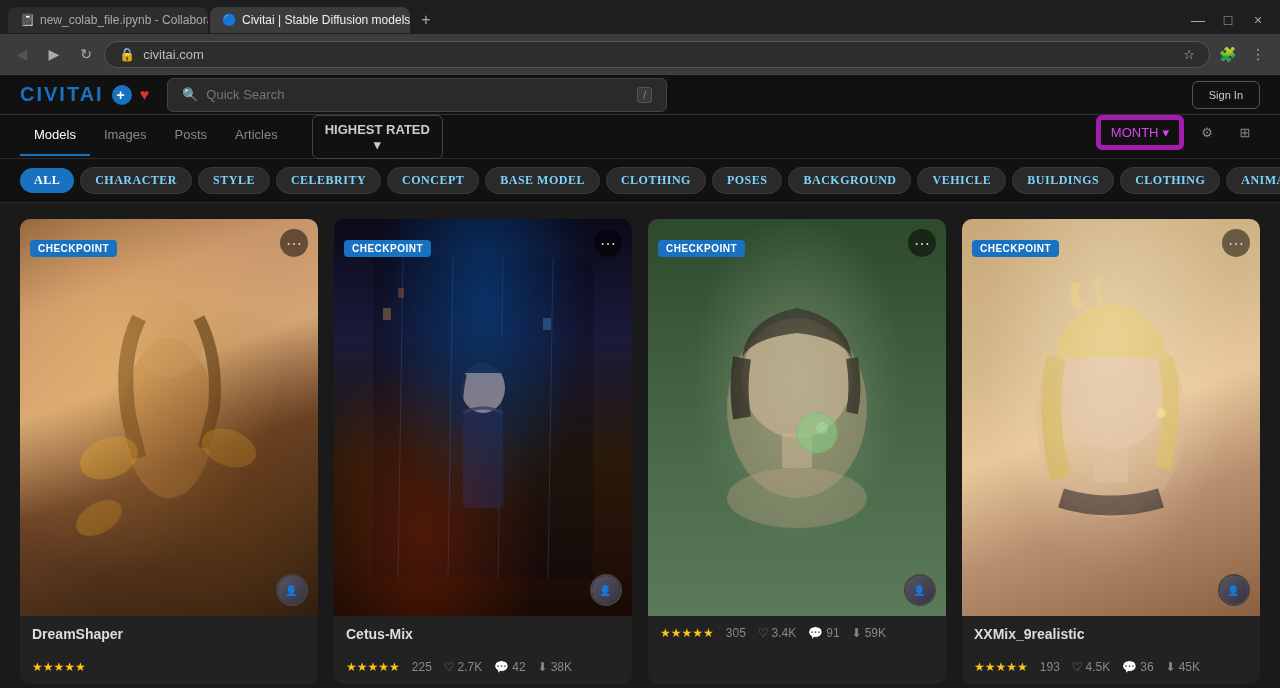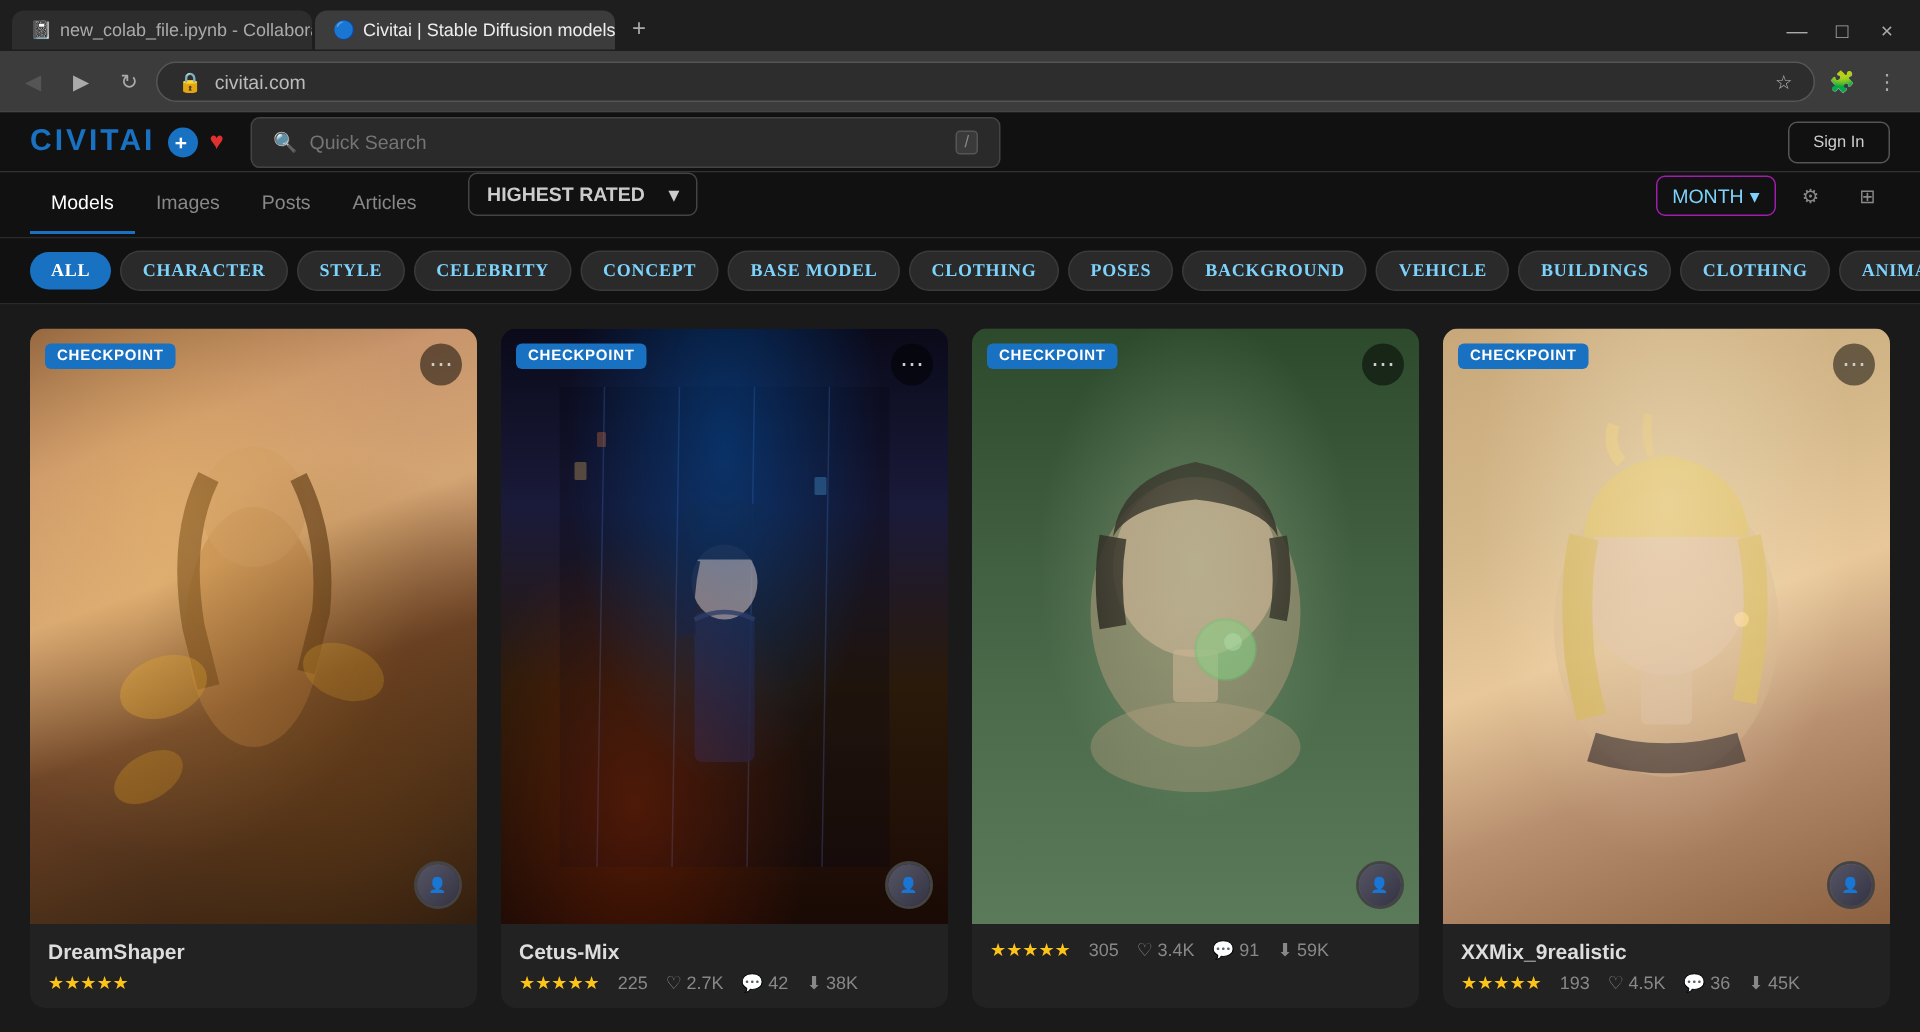--- a/index.html
+++ b/index.html
@@ -205,45 +205,46 @@
       border-bottom: 2px solid #1971c2;
     }
     .filter-sort {
       display: flex;
       align-items: center;
       gap: 8px;
     }
     .sort-btn {
       display: flex;
       align-items: center;
-      gap: 16px;
+      gap: 0;
       padding: 6px 12px;
       border: 1px solid #444;
       border-radius: 6px;
       background: transparent;
       color: #ccc;
       cursor: pointer;
       font-size: 13px;
       font-weight: 600;
+      flex-direction: column;
     }
     .header-actions {
       margin-left: auto;
       display: flex;
       align-items: center;
       gap: 8px;
     }
     .month-btn {
       display: flex;
       align-items: center;
       gap: 4px;
       padding: 5px 10px;
-      border: 1px solid #a21caf;
+      border: 5px solid #a21caf;
       border-radius: 6px;
       background: transparent;
-      color: #7dd3fc;
+      color: #d946ef;
       cursor: pointer;
       font-size: 13px;
     }
     .icon-btn {
       width: 30px;
       height: 30px;
       display: flex;
       align-items: center;
       justify-content: center;
       border-radius: 6px;
@@ -356,21 +357,21 @@
     .silhouette {
       position: absolute;
       inset: 0;
       display: flex;
       align-items: center;
       justify-content: center;
     }
 
     .card-badge {
       position: absolute;
-      top: 10px;
+      top: 21px;
       left: 10px;
       background: #1971c2;
       color: white;
       font-size: 10px;
       font-weight: 700;
       padding: 3px 8px;
       border-radius: 4px;
       letter-spacing: 0.5px;
       z-index: 10;
     }
@@ -412,21 +413,21 @@
       font-size: 10px;
     }
 
     .card-info {
       padding: 10px 12px;
     }
     .card-title {
       font-size: 14px;
       font-weight: 600;
       color: #ddd;
-      margin-bottom: 6px;
+      margin-bottom: 18px;
     }
     .card-stats {
       display: flex;
       align-items: center;
       gap: 12px;
       font-size: 12px;
       color: #888;
     }
     .stars {
       display: flex;

